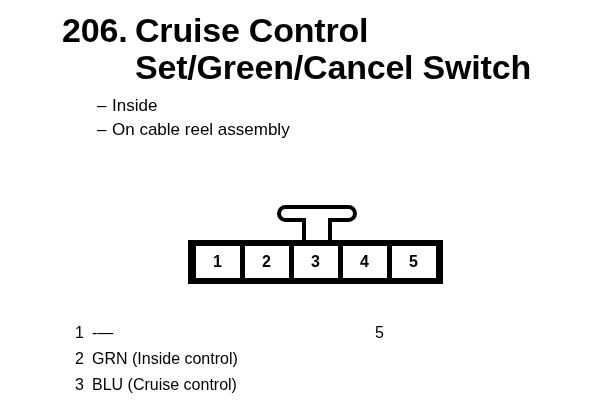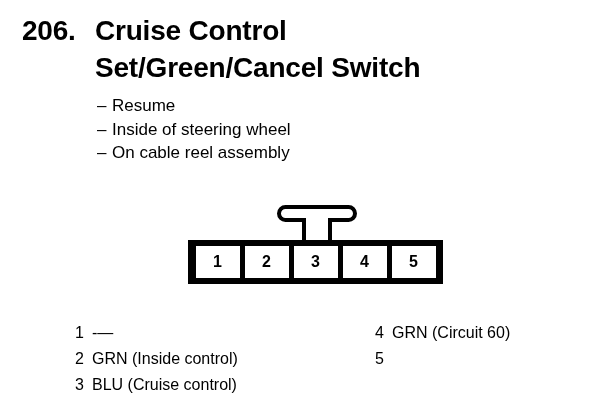--- a/index.html
+++ b/index.html
@@ -18,25 +18,26 @@
   }
 
   
   .title-block {
     position: absolute;
     left: 22px;
     top: 12px;
     width: 570px;
   }
   .title-line {
-    font-size: 28px;
+    font-size: 34px;
     font-weight: bold;
     line-height: 37px;
     letter-spacing: -0.2px;
     white-space: nowrap;
+    margin-left: 40px;
   }
   .title-line-1 .num {
     display: inline-block;
     width: 73px;
   }
   .title-line-2 {
     padding-left: 73px;
   }
 
   
@@ -145,24 +146,21 @@
 
 <div class="title-block">
   <div class="title-line title-line-1">
     <span class="num">206.</span><span>Cruise Control</span>
   </div>
   <div class="title-line title-line-2">Set/Green/Cancel Switch</div>
 </div>
 
 <div class="spec-list">
   <div class="spec-item">
-    <span class="spec-dash">–</span><span>Resume</span>
-  </div>
-  <div class="spec-item">
-    <span class="spec-dash">–</span><span>Inside of steering wheel</span>
+    <span class="spec-dash">–</span><span>Inside</span>
   </div>
   <div class="spec-item">
     <span class="spec-dash">–</span><span>On cable reel assembly</span>
   </div>
 </div>
 
 <div class="connector">
   <div class="latch-cap"></div>
   <div class="latch-neck"></div>
   <div class="shell">
@@ -181,19 +179,16 @@
     </div>
     <div class="legend-row">
       <span class="legend-pin">2</span><span class="legend-desc">GRN (Inside control)</span>
     </div>
     <div class="legend-row">
       <span class="legend-pin">3</span><span class="legend-desc">BLU (Cruise control)</span>
     </div>
   </div>
   <div class="legend-col legend-col-right">
     <div class="legend-row">
-      <span class="legend-pin">4</span><span class="legend-desc">GRN (Circuit 60)</span>
-    </div>
-    <div class="legend-row">
       <span class="legend-pin">5</span><span class="legend-desc"></span>
     </div>
   </div>
 </div>
 
 </body></html>

